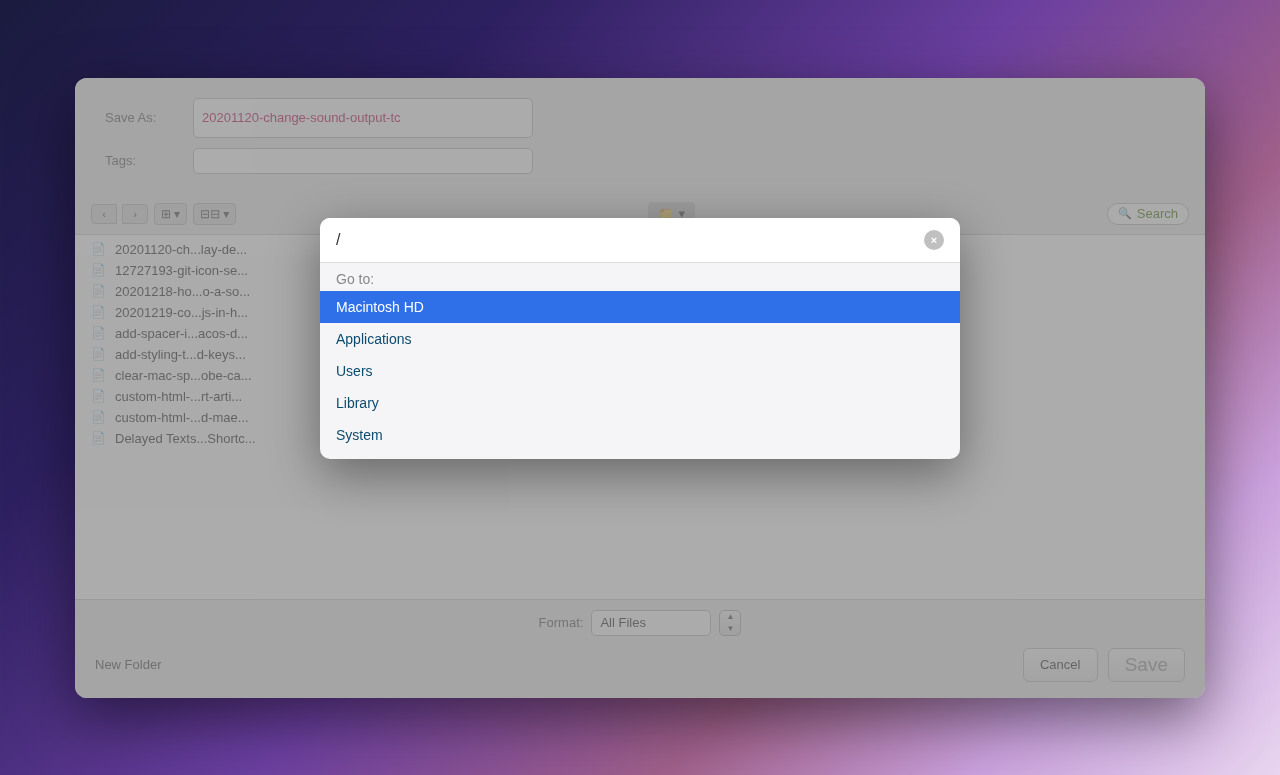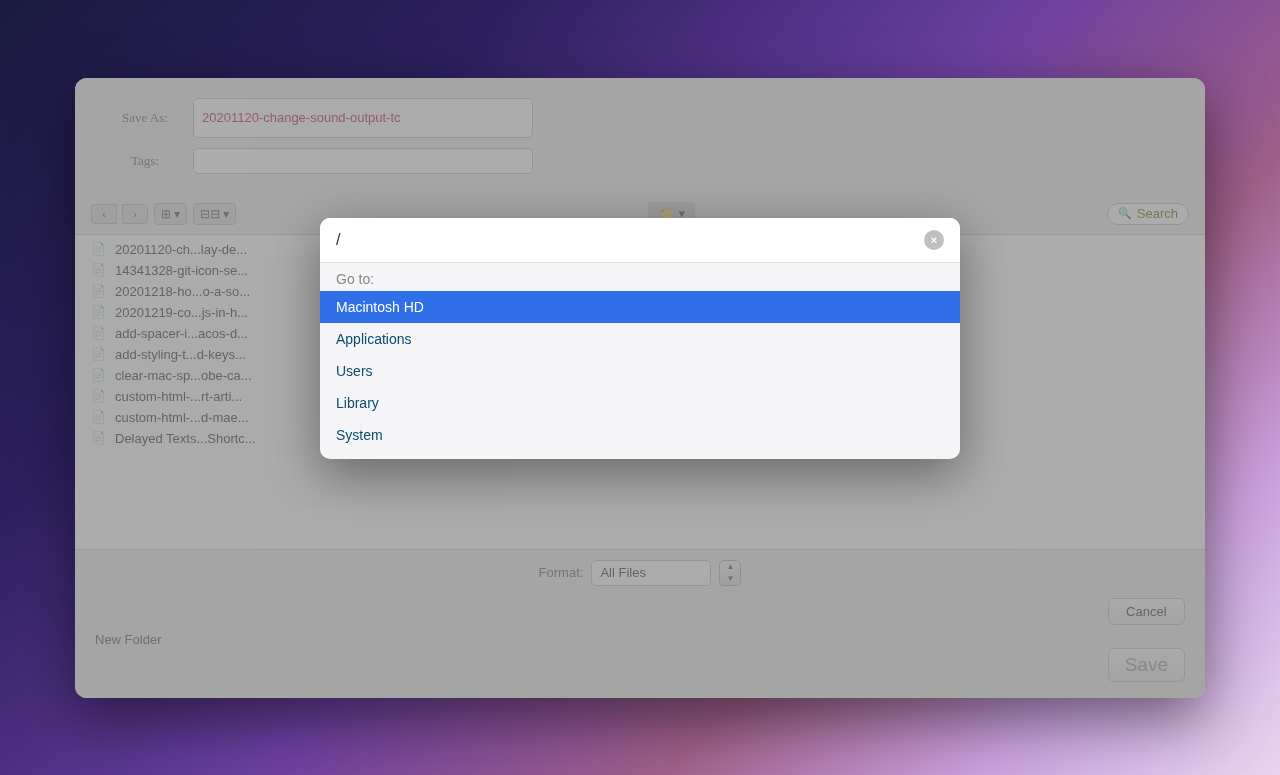--- a/index.html
+++ b/index.html
@@ -36,24 +36,23 @@
 
     .dialog-field-row {
       display: flex;
       align-items: center;
       margin-bottom: 10px;
     }
 
     .dialog-field-label {
       color: #666;
       font-size: 13px;
-      text-align: center;
+      text-align: left;
       min-width: 80px;
       margin-right: 8px;
-      font-family: Liberation Serif, serif;
     }
 
     .dialog-field-input {
       background: white;
       border: 1px solid #c0c0c0;
       border-radius: 5px;
       padding: 12px 8px;
       font-size: 13px;
       color: #be185d;
       width: 340px;
@@ -244,22 +243,21 @@
       background: transparent;
       border: none;
       color: #555;
       font-size: 13px;
       cursor: pointer;
       padding: 4px 0;
     }
 
     .action-btns {
       display: flex;
-      gap: 23px;
-      flex-direction: column;
+      gap: 10px;
     }
 
     .cancel-btn {
       background: linear-gradient(to bottom, #fafafa, #e8e8e8);
       border: 1px solid #c0c0c0;
       border-radius: 6px;
       padding: 5px 16px;
       font-size: 13px;
       color: #333;
       cursor: pointer;
@@ -426,21 +424,21 @@
     </div>
   </div>
 
   <div class="file-list-area dimmed">
     <div class="file-item">
       <span class="file-icon">📄</span>
       <span>20201120-ch...lay-de...</span>
     </div>
     <div class="file-item">
       <span class="file-icon">📄</span>
-      <span>14341328-git-icon-se...</span>
+      <span>12727193-git-icon-se...</span>
     </div>
     <div class="file-item">
       <span class="file-icon">📄</span>
       <span>20201218-ho...o-a-so...</span>
     </div>
     <div class="file-item">
       <span class="file-icon">📄</span>
       <span>20201219-co...js-in-h...</span>
     </div>
     <div class="file-item">

